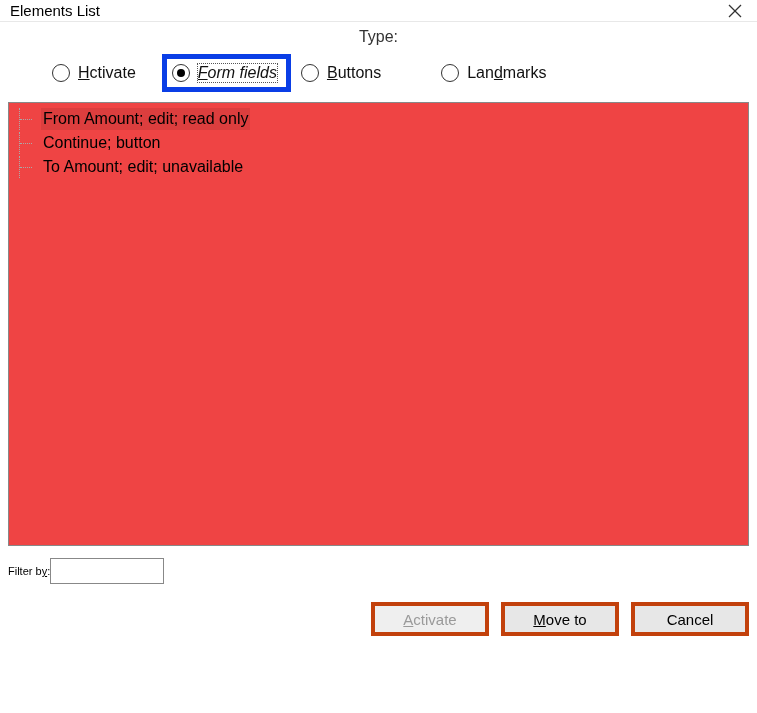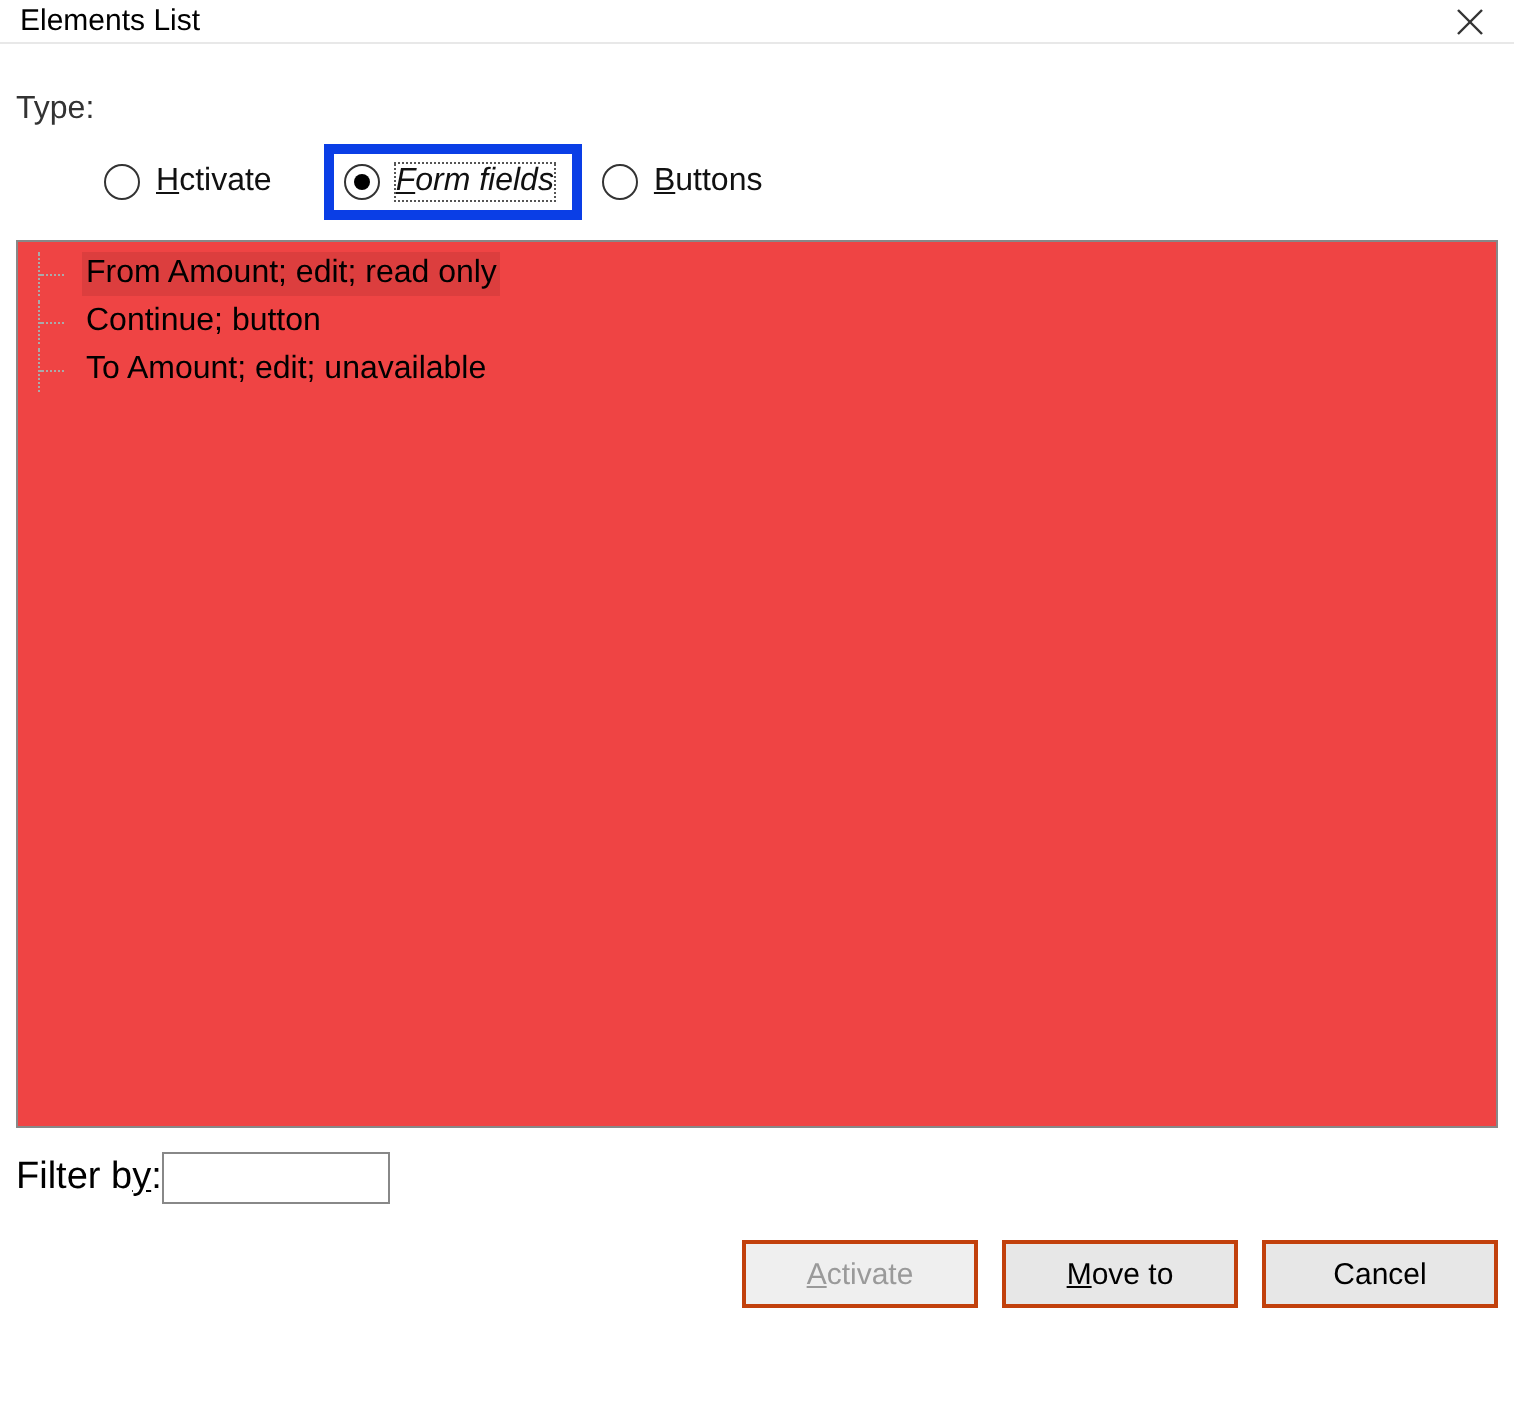--- a/index.html
+++ b/index.html
@@ -30,23 +30,24 @@
       height: 38px;
       display: flex;
       align-items: center;
       justify-content: center;
       font-size: 17px;
       color: #333;
       cursor: pointer;
     }
     .close-btn svg { display:block; }
     .type-group {
-      margin: 20px 8px 0 8px;
+      margin: 2px 8px 0 8px;
       padding-top: 4px;
       position: relative;
+      text-align: center;
     }
     .type-legend {
       font-size: 16px;
       color: #333;
       padding: 0 0 2px 0;
     }
     .radio-row {
       display: flex;
       align-items: center;
       gap: 0;
@@ -130,42 +131,42 @@
     .list-item.selected .txt {
       background: rgba(0,0,0,0.08);
     }
 
     .filter-row {
       display: flex;
       align-items: center;
       padding: 12px 8px 0 8px;
     }
     .filter-row label {
-      font-size: 19px;
+      font-size: 11px;
       margin-right: 0;
     }
     .filter-row label .ul { text-decoration: underline; }
     .filter-input {
       width: 114px;
       height: 26px;
       font-size: 15px;
       padding: 2px 4px;
       border: 1px solid #888;
     }
 
     .button-row {
       display: flex;
       justify-content: flex-end;
       gap: 12px;
       padding: 18px 8px 0 0;
     }
     .btn {
       width: 118px;
       height: 34px;
-      border: 2px solid #c2410c;
+      border: 4px solid #c2410c;
       background: #e7e7e7;
       font-size: 15px;
       font-family: inherit;
       cursor: pointer;
     }
     .btn .ul { text-decoration: underline; }
     .btn.disabled {
       color: #9a9a9a;
       background: #efefef;
       cursor: default;
@@ -203,20 +204,24 @@
       <span class="radio-label focused"><span></span><span class="ul">F</span><span>orm fields</span></span>
     </div>
     <div class="spacer3"></div>
 
     <div class="radio-wrap">
       <span class="radio"></span>
       <span class="radio-label"><span></span><span class="ul">B</span><span>uttons</span></span>
     </div>
     <div class="spacer4"></div>
 
+    <div class="radio-wrap">
+      <span class="radio"></span>
+      <span class="radio-label"><span>Lan</span><span class="ul">d</span><span>marks</span></span>
+    </div>
 
   </div>
 </div>
 
 <div class="listbox">
   <div class="list-item selected">
     <span class="tree-prefix"></span>
     <span class="txt">From Amount; edit; read only</span>
   </div>
   <div class="list-item">

